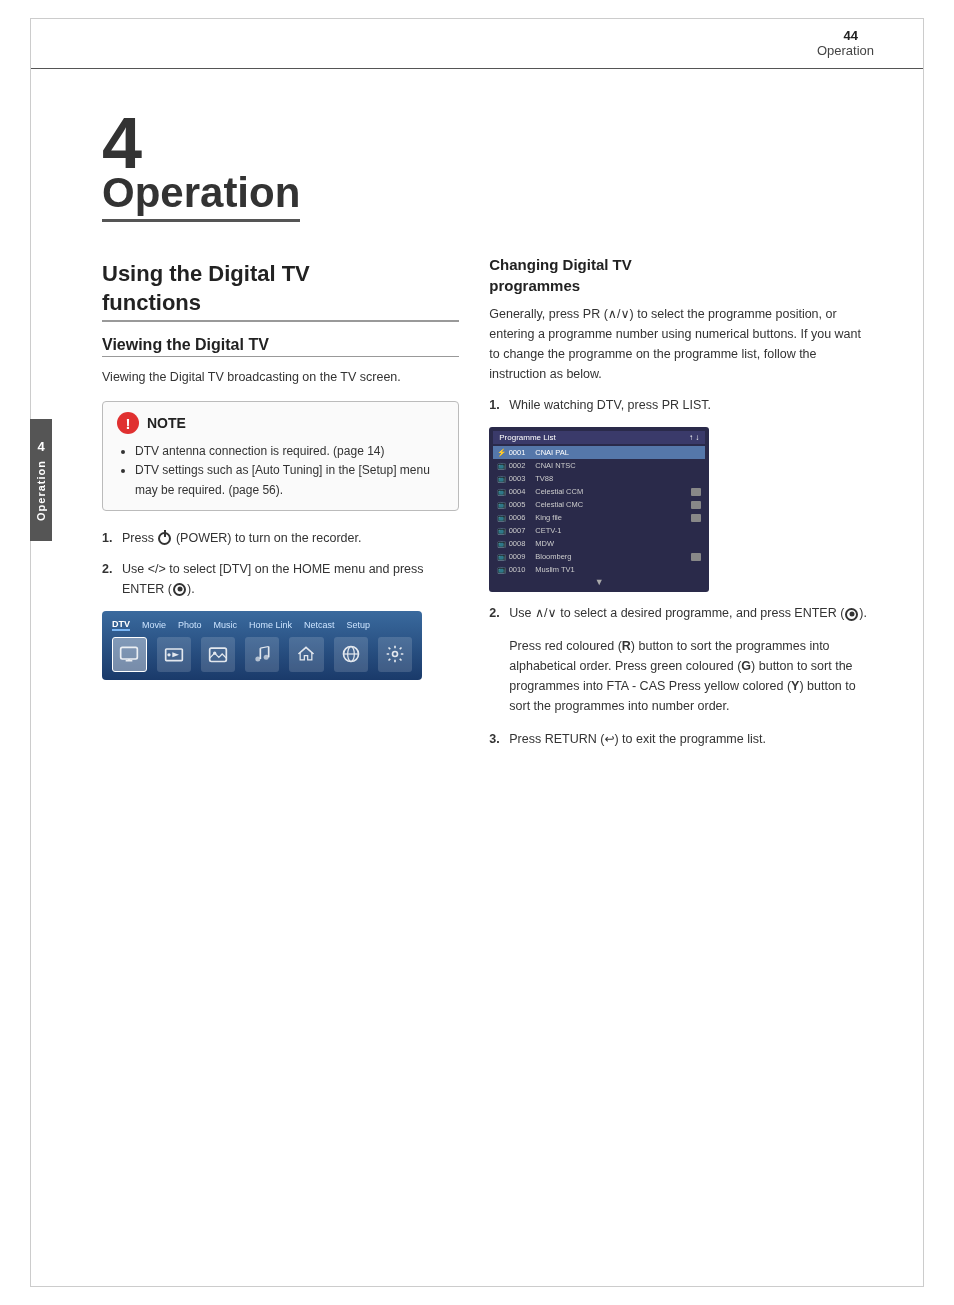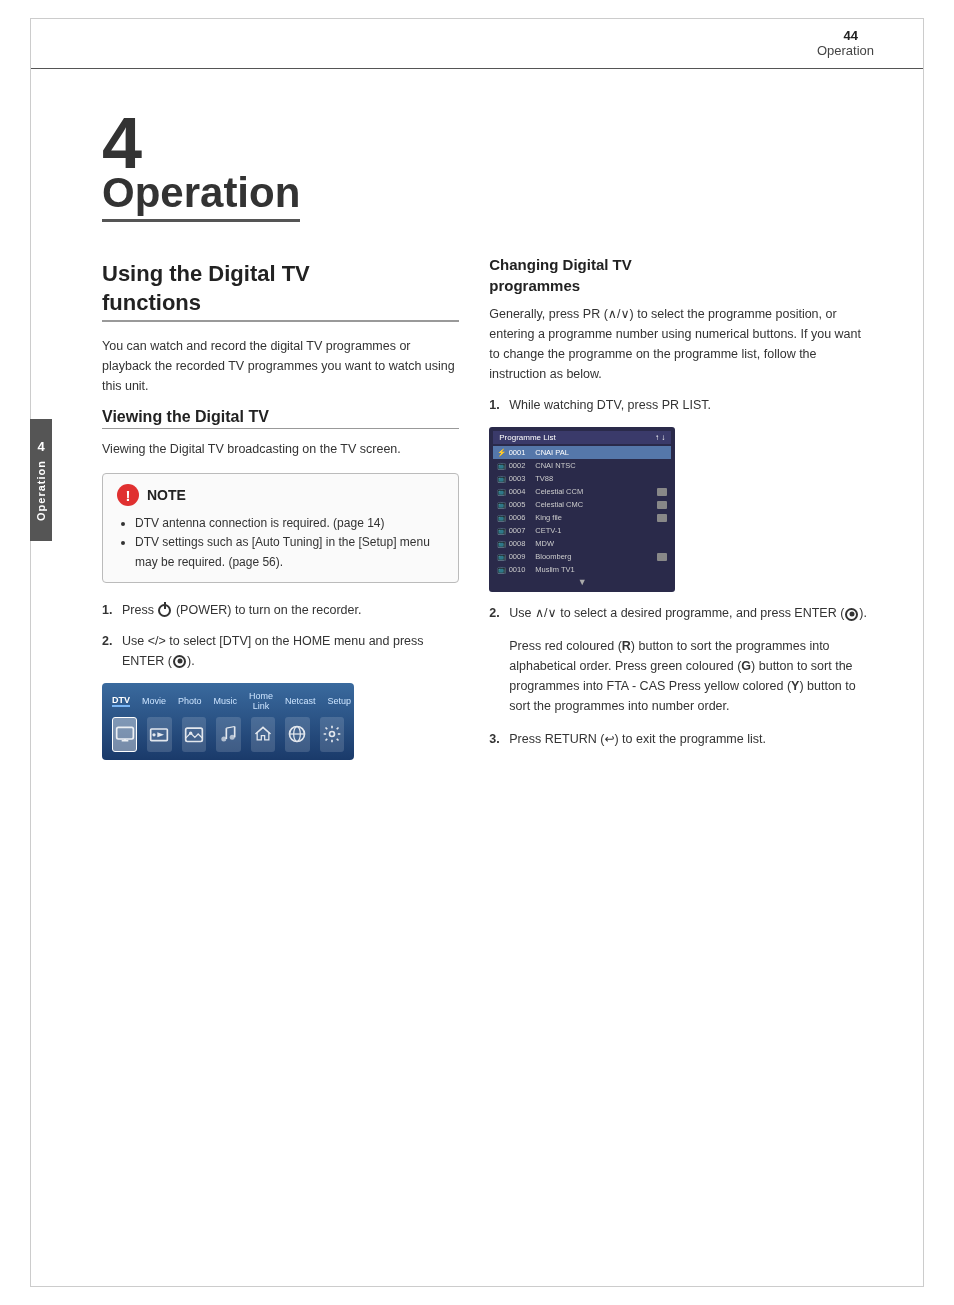--- a/index.html
+++ b/index.html
@@ -222,21 +222,21 @@
     .step-text {
       flex: 1;
     }
 
     
     .home-menu-mockup {
       background: linear-gradient(180deg, #3a6a9e 0%, #1a3a6a 100%);
       border-radius: 4px;
       padding: 8px 10px;
       margin: 10px 0 16px 0;
-      width: 252px;
+      width: 320px;
     }
     .home-menu-top {
       display: flex;
       align-items: center;
       gap: 12px;
       margin-bottom: 6px;
     }
     .home-menu-item {
       font-size: 9px;
       color: #cce4ff;
@@ -270,21 +270,21 @@
       height: 20px;
       fill: #fff;
       opacity: 0.85;
     }
 
     
     .prog-list-mockup {
       background: #2a2a4a;
       border-radius: 3px;
       padding: 4px;
-      width: 186px;
+      width: 220px;
       margin: 8px 0 12px 0;
     }
     .prog-list-header {
       background: #3a3a6a;
       color: #fff;
       font-size: 8px;
       padding: 2px 6px;
       display: flex;
       justify-content: space-between;
       margin-bottom: 2px;
@@ -352,21 +352,20 @@
     <div style="margin-bottom: 8px; margin-top: 18px;">
       <div class="chapter-num">4</div>
       <div class="chapter-title">Operation</div>
     </div>
 
     <div class="section-title-large">
       <span>Using the Digital TV</span><br>
       <span>functions</span>
     </div>
 
-    <p class="body-text">You can watch and record the digital TV programmes or playback the recorded TV programmes you want to watch using this unit.</p>
 
     <div class="section-title-medium">Viewing the Digital TV</div>
 
     <p class="body-text">Viewing the Digital TV broadcasting on the TV screen.</p>
 
     <div class="note-box">
       <div class="note-header">
         <div class="note-icon">!</div>
         <span class="note-title">NOTE</span>
       </div>

